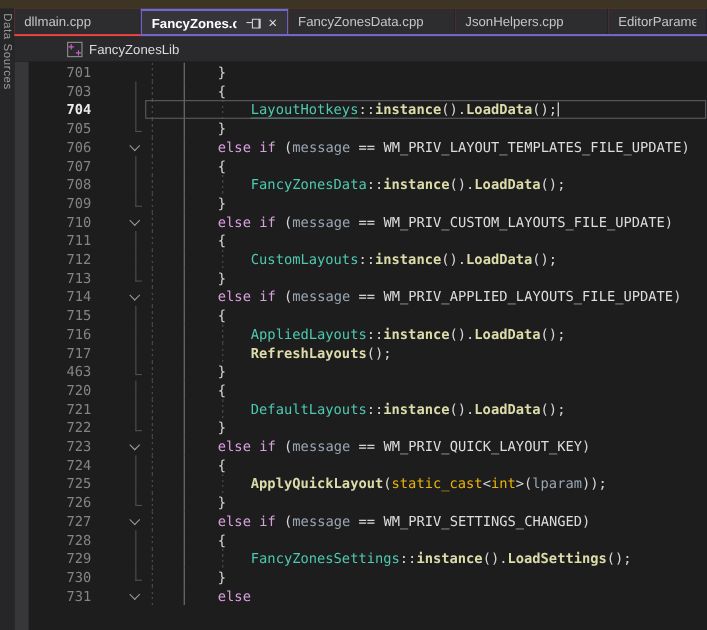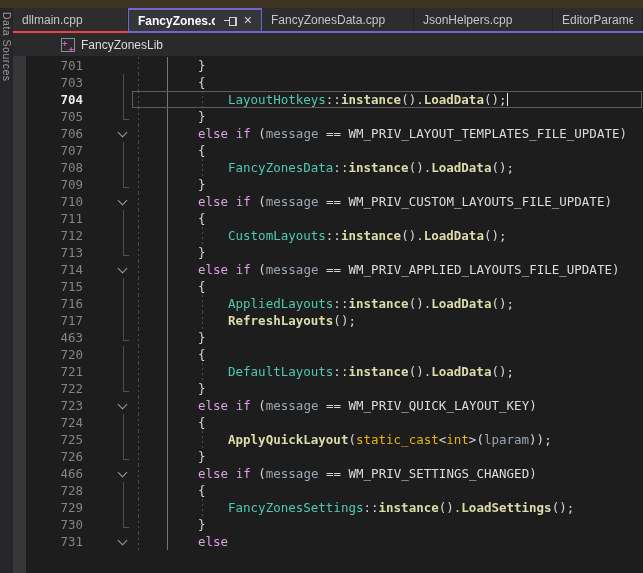--- a/index.html
+++ b/index.html
@@ -342,21 +342,21 @@
         <div class="line">
           <span class="ln">726</span>
           <span class="fold">
             <span class="fend"></span>
           </span>
           <span class="guide g-dash gx1"></span>
           <span class="guide g-solid gx2"></span>
           <span class="code ind-a"><span class="tk-pun">}</span></span>
         </div>
         <div class="line">
-          <span class="ln">466</span>
+          <span class="ln">727</span>
           <span class="fold">
             <span class="chev"></span>
           </span>
           <span class="guide g-dash gx1"></span>
           <span class="guide g-solid gx2"></span>
           <span class="code ind-a"><span class="tk-ctl">else if</span><span class="tk-pun"> (</span><span class="tk-var">message</span><span class="tk-pun"> == </span><span class="tk-mac">WM_PRIV_SETTINGS_CHANGED</span><span class="tk-pun">)</span></span>
         </div>
         <div class="line">
           <span class="ln">728</span>
           <span class="fold">

